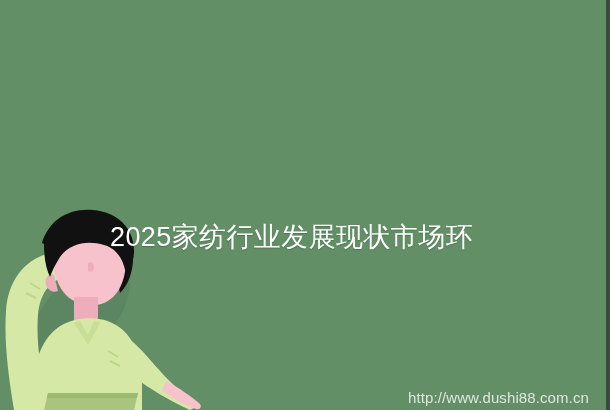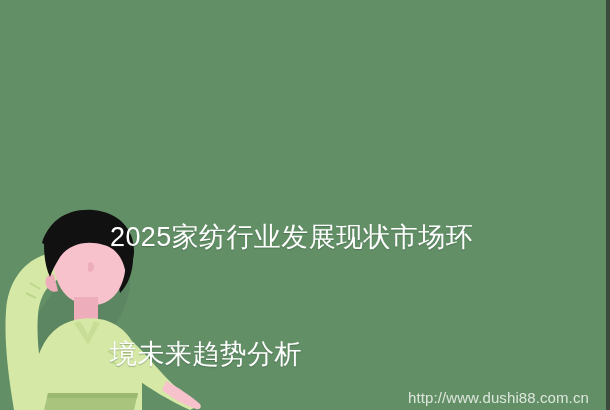--- a/index.html
+++ b/index.html
@@ -105,18 +105,17 @@
       <path d="M48 188 L138 188 L134 205 L44 205 Z" fill="#a9c57d"></path>
       <path d="M48 188 L138 188 L137 193 L47 193 Z" fill="#9cb972"></path>
 
       <path d="M30 78 L40 84" stroke="#bcd78b" stroke-width="2" fill="none"></path>
       <path d="M26 88 L36 93" stroke="#bcd78b" stroke-width="2" fill="none"></path>
     </svg>
   </div>
 
   <div id="title-block" style="color: rgb(255, 255, 255);">
     <span class="title-line">2025家纺行业发展现状市场环</span>
-    <span class="title-line">境未来趋势分析</span>
   </div>
 
   <div id="watermark" style="color: rgb(232, 238, 230); margin-top: 8px;">http://www.dushi88.com.cn</div>
 
 </div>
 
 </body></html>

